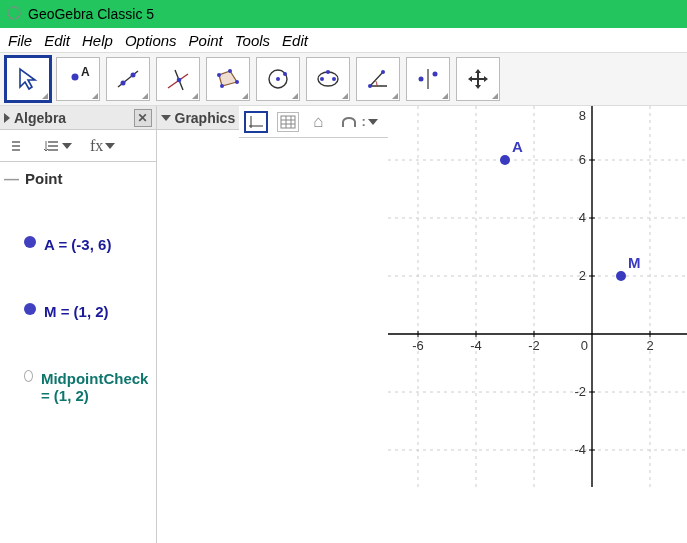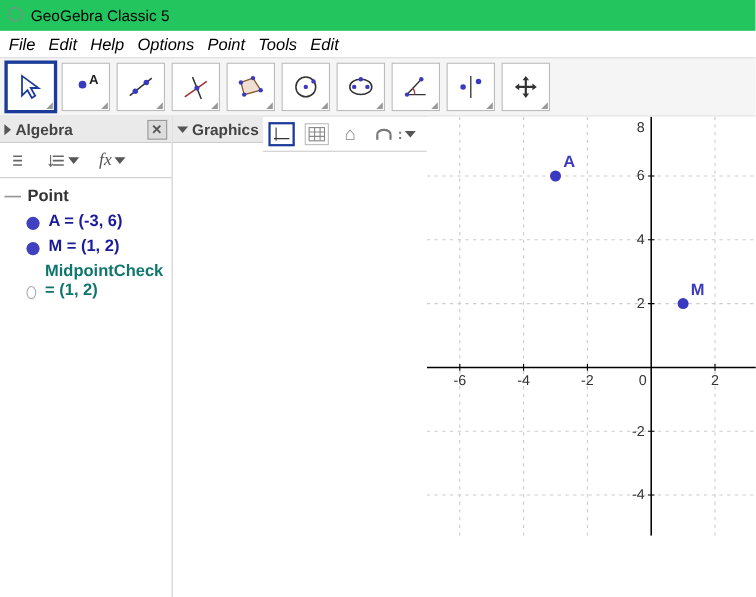--- a/index.html
+++ b/index.html
@@ -86,24 +86,24 @@
     border-bottom: 1px solid #ccc;
     display:flex; align-items:center;
     padding: 0 6px;
     gap: 10px;
     color:#666;
   }
   .panel-subtool .subbtn {
     display:flex;align-items:center;gap:2px;
     padding:2px 4px;
   }
-  .panel-subtool .fx { font-style: italic; font-family: 'Times New Roman', serif; font-size:16px; color:#555; }
+  .panel-subtool .fx { font-family: 'Times New Roman', serif; font-size:16px; color:#555; }
   .algebra-body { padding: 6px 4px; font-size: 15px; }
   .alg-group { display:flex; align-items:center; gap:6px; color:#333; font-weight:bold; padding:2px 0; }
-  .alg-item { display:flex; align-items:flex-end; gap:8px; padding:3px 0 3px 20px; }
+  .alg-item { display:flex; align-items:flex-start; gap:8px; padding:3px 0 3px 20px;margin-top:44px; }
   .bullet { width:12px;height:12px;border-radius:50%; }
   .bullet.fill { background:#4040c0; }
   .bullet.empty { border:1.5px solid #aaa; background:#fff; }
   .alg-item span { color:#1a1a9a; font-weight:bold; }
   .alg-item span.dark { color:#0f766e; }
   .graphics-canvas { flex:1; position:relative; overflow:hidden; background:#fff; }
   .grid line.minor { stroke:#ccc; stroke-dasharray:3 4; stroke-width:1; }
   .grid line.axis { stroke:#000; stroke-width:1.4; }
   .grid text.tick { font-size:13px; fill:#333; }
   .pt { fill:#3a3ac0; }

